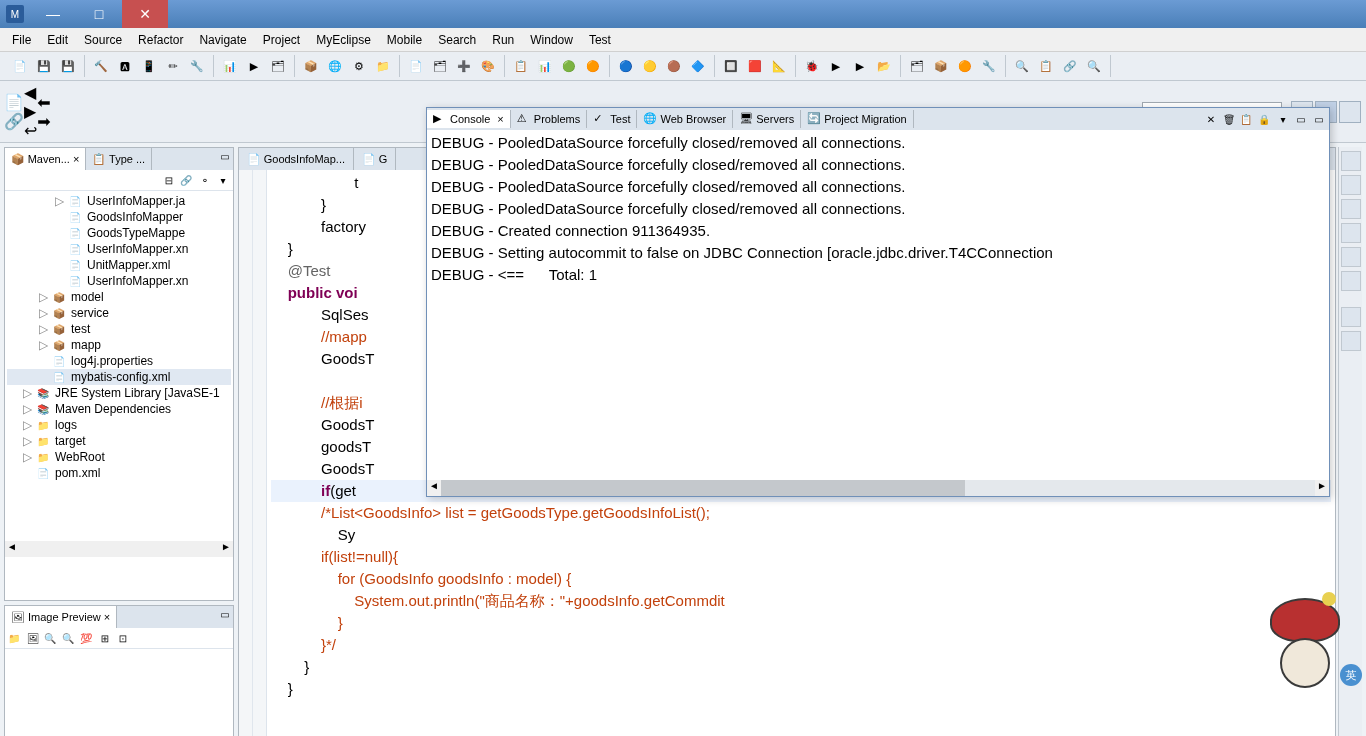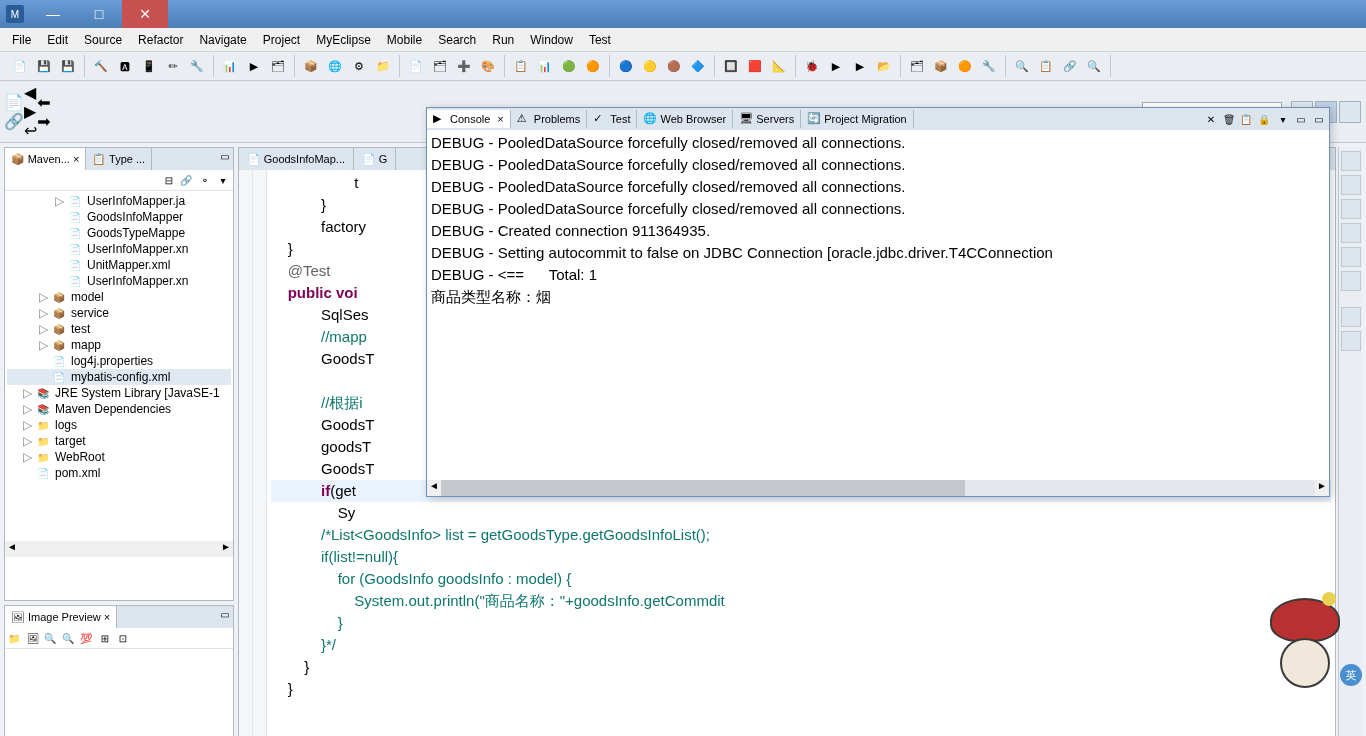--- a/index.html
+++ b/index.html
@@ -36,21 +36,21 @@
 .tree-item .file-icon { width: 14px; height: 14px; display: inline-flex; align-items: center; justify-content: center; font-size: 10px; }
 .editor-panel { flex: 1; display: flex; flex-direction: column; margin: 4px 2px; background: white; border: 1px solid #b0b8c0; position: relative; }
 .editor-tabs { display: flex; background: #dce4ed; height: 22px; font-size: 11px; }
 .editor-tab { padding: 2px 8px; border-right: 1px solid #b0b8c0; display: flex; align-items: center; gap: 3px; }
 .editor-body { flex: 1; display: flex; overflow: hidden; font-family: Consolas, monospace; font-size: 15px; }
 .gutter { width: 28px; background: #f4f6f8; border-right: 1px solid #dde4ec; }
 .gutter .break-col { width: 14px; border-right: 1px solid #e0e6ed; height: 100%; }
 .code-area { flex: 1; padding: 2px 4px; line-height: 22px; overflow: hidden; }
 .code-line { white-space: pre; }
 .kw { color: #7f0055; font-weight: bold; }
-.comment { color: #0f766e; }
+.comment { color: #c2410c; }
 .annotation { color: #646464; }
 .highlight-line { background: #eaf2fd; }
 .console-panel { position: absolute; left: 426px; top: 107px; width: 904px; height: 390px; background: white; border: 1px solid #7090b8; box-shadow: 2px 2px 8px rgba(0,0,0,0.2); z-index: 100; display: flex; flex-direction: column; }
 .console-tabs { display: flex; background: #dce4ed; height: 22px; font-size: 11px; align-items: center; }
 .console-tab { padding: 2px 6px; display: flex; align-items: center; gap: 3px; border-right: 1px solid #b0b8c0; }
 .console-tab.active { background: white; }
 .console-tab .ct-icon { width: 14px; height: 14px; }
 .console-tools { margin-left: auto; display: flex; gap: 2px; padding-right: 2px; }
 .console-status { height: 18px; font-size: 11px; padding: 1px 4px; color: #666; overflow: hidden; white-space: nowrap; border-bottom: 1px solid #e0e6ed; }
 .console-body { flex: 1; overflow: auto; font-family: Consolas, monospace; font-size: 15px; padding: 2px 4px; line-height: 22px; }
@@ -356,22 +356,22 @@
           <div class="code-line">    <span class="kw">public voi</span></div>
           <div class="code-line">            SqlSes</div>
           <div class="code-line"><span class="comment">            //mapp</span></div>
           <div class="code-line">            GoodsT</div>
           <div class="code-line">            </div>
           <div class="code-line"><span class="comment">            //根据i</span></div>
           <div class="code-line">            GoodsT</div>
           <div class="code-line">            goodsT</div>
           <div class="code-line">            GoodsT</div>
           <div class="code-line highlight-line">            <span class="kw">if</span>(get</div>
+          <div class="code-line"><span class="comment">            /*List&lt;GoodsInfo&gt; list = getGoodsType.getGoodsInfoList();</span></div>
           <div class="code-line">                Sy</div>
-          <div class="code-line"><span class="comment">            /*List&lt;GoodsInfo&gt; list = getGoodsType.getGoodsInfoList();</span></div>
           <div class="code-line"><span class="comment">            if(list!=null){</span></div>
           <div class="code-line"><span class="comment">                for (GoodsInfo goodsInfo : model) {</span></div>
           <div class="code-line"><span class="comment">                    System.out.println("商品名称："+goodsInfo.getCommdit</span></div>
           <div class="code-line"><span class="comment">                }</span></div>
           <div class="code-line"><span class="comment">            }*/</span></div>
           <div class="code-line">        }</div>
           <div class="code-line">    }</div>
         </div>
     </div>
 
@@ -428,21 +428,20 @@
     </div>
   </div>
   <div class="console-body" id="console-body">
       <div class="console-line">DEBUG - PooledDataSource forcefully closed/removed all connections.</div>
       <div class="console-line">DEBUG - PooledDataSource forcefully closed/removed all connections.</div>
       <div class="console-line">DEBUG - PooledDataSource forcefully closed/removed all connections.</div>
       <div class="console-line">DEBUG - PooledDataSource forcefully closed/removed all connections.</div>
       <div class="console-line">DEBUG - Created connection 911364935.</div>
       <div class="console-line">DEBUG - Setting autocommit to false on JDBC Connection [oracle.jdbc.driver.T4CConnection</div>
       <div class="console-line">DEBUG - &lt;==      Total: 1</div>
-      <div class="console-line">商品类型名称：烟</div>
     </div>
   <div class="console-scroll">
     <span style="font-size:10px;padding:0 2px">◄</span>
     <div class="hscroll">
         <div class="hscroll-thumb"></div>
       </div>
     <span style="font-size:10px;padding:0 2px">►</span>
   </div>
 </div>
 

